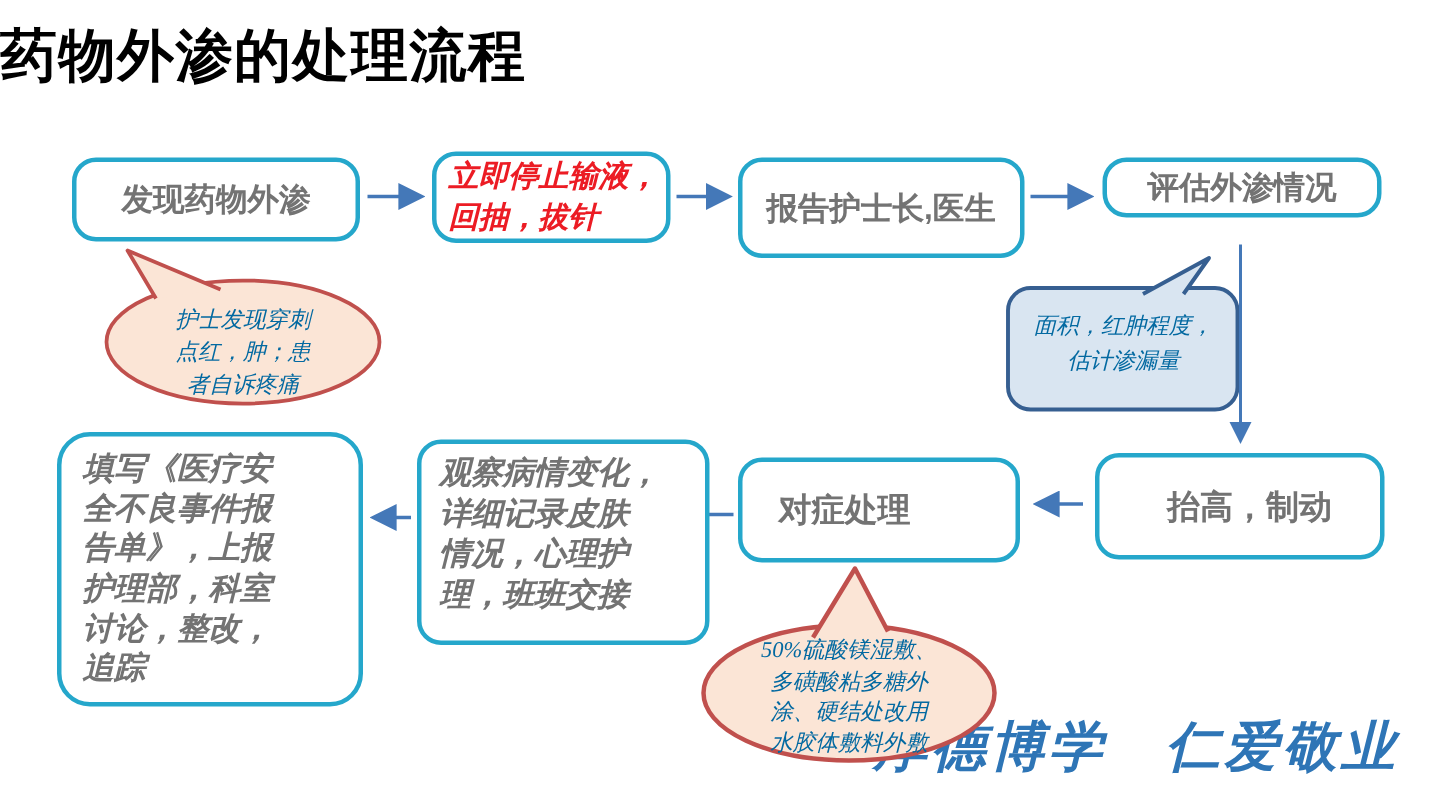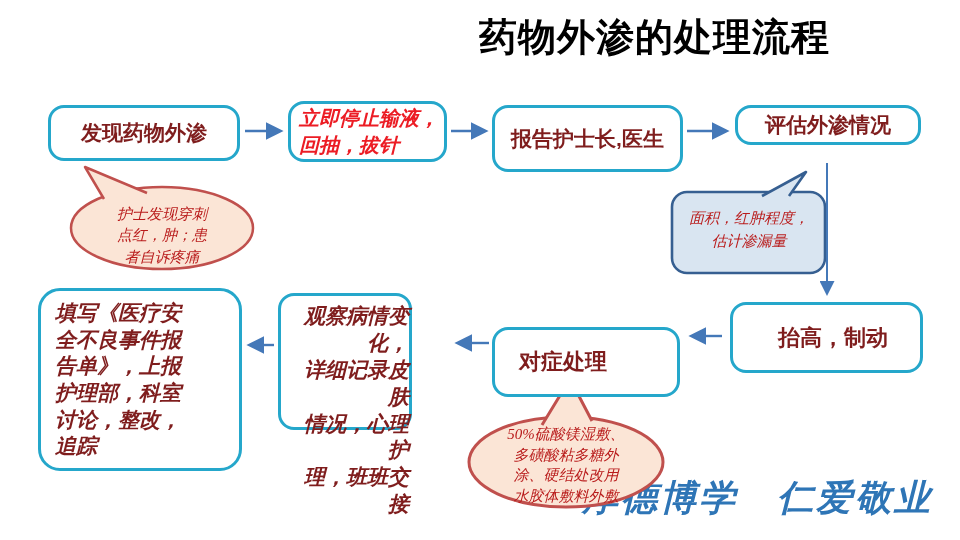--- a/index.html
+++ b/index.html
@@ -3,36 +3,36 @@
 <meta charset="utf-8">
 <style>
   html,body{margin:0;padding:0;}
   body{
     width:960px;height:540px;position:relative;background:#ffffff;
     font-family:"Liberation Sans",sans-serif;overflow:hidden;
   }
   .abs{position:absolute;}
   .ml{white-space:pre-line;font-style:italic;}
   #title{
-    left:0;top:12px;width:830px;text-align:right;
+    left:0;top:12px;width:830px;text-align:left;
     font-size:38px;font-weight:bold;color:#000;letter-spacing:1px;z-index:3;
   }
   .fbox{
     position:absolute;box-sizing:border-box;background:#ffffff;
     border:3px solid #25A7CB;border-radius:16px;z-index:2;
-    display:flex;align-items:center;color:#7f1d1d;font-weight:bold;
+    display:flex;align-items:center;color:#737373;font-weight:bold;
   }
   .ctr{justify-content:center;text-align:center;}
   #box-stop{color:#EC1C24;padding-left:8px;font-size:20px;line-height:1.35;}
   #box-observe{align-items:flex-start;padding:7px 0 0 12px;font-size:21px;line-height:1.28;}
   #box-report-form{align-items:flex-start;padding:9px 0 10px 14px;font-size:21px;line-height:1.27;border-radius:22px;}
   #box-treat{padding-left:24px;font-size:22px;}
   .box-txt{font-size:21px;}
   .callout-txt{
-    position:absolute;z-index:2;color:#b91c1c;text-align:center;
+    position:absolute;z-index:2;color:#0369a1;text-align:center;
     font-family:"Liberation Serif","DejaVu Serif",serif;font-size:15px;line-height:1.42;
   }
   #svg-layer{position:absolute;left:0;top:0;z-index:1;}
   #watermark{
     left:582px;top:474px;font-size:36px;font-weight:bold;font-style:italic;
     color:#2E75B6;font-family:"DejaVu Serif","Liberation Serif",serif;
     letter-spacing:3px;z-index:0;
   }
 </style>
 </head>
@@ -87,25 +87,25 @@
 </div>
 
 <div class="fbox ctr" style="left:735px;top:105px;width:186px;height:40px;">
   <span class="box-txt">评估外渗情况</span>
 </div>
 
 <div class="fbox ctr" style="left:730px;top:302px;width:193px;height:71px;padding-left:13px;">
   <span class="box-txt" style="font-size:22px;">抬高，制动</span>
 </div>
 
-<div class="fbox" id="box-treat" style="left:492px;top:305px;width:188px;height:70px;margin-top:22px;">
+<div class="fbox" id="box-treat" style="left:492px;top:305px;width:188px;height:70px;">
   <span>对症处理</span>
 </div>
 
-<div class="fbox ml" id="box-observe" style="left:278px;top:293px;width:134px;height:137px;text-align:right;">
+<div class="fbox ml" id="box-observe" style="left:278px;top:293px;width:195px;height:137px;">
   <span class="ml">观察病情变化，
 详细记录皮肤
 情况，心理护
 理，班班交接</span>
 </div>
 
 <div class="fbox ml" id="box-report-form" style="left:38px;top:288px;width:204px;height:183px;">
   <span class="ml">填写《医疗安
 全不良事件报
 告单》，上报

